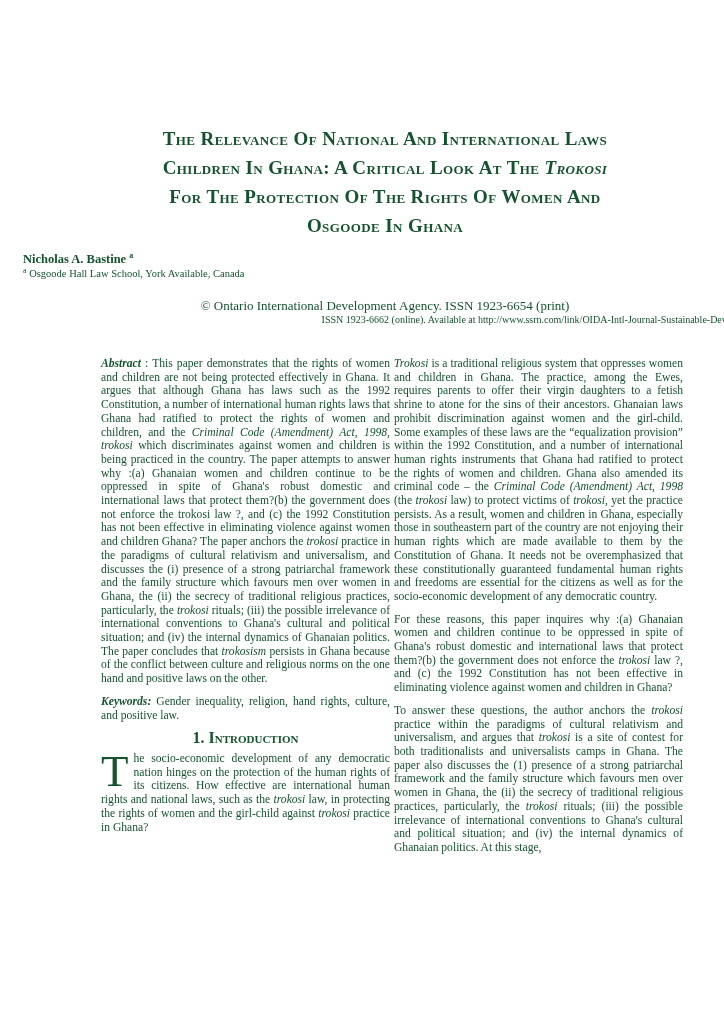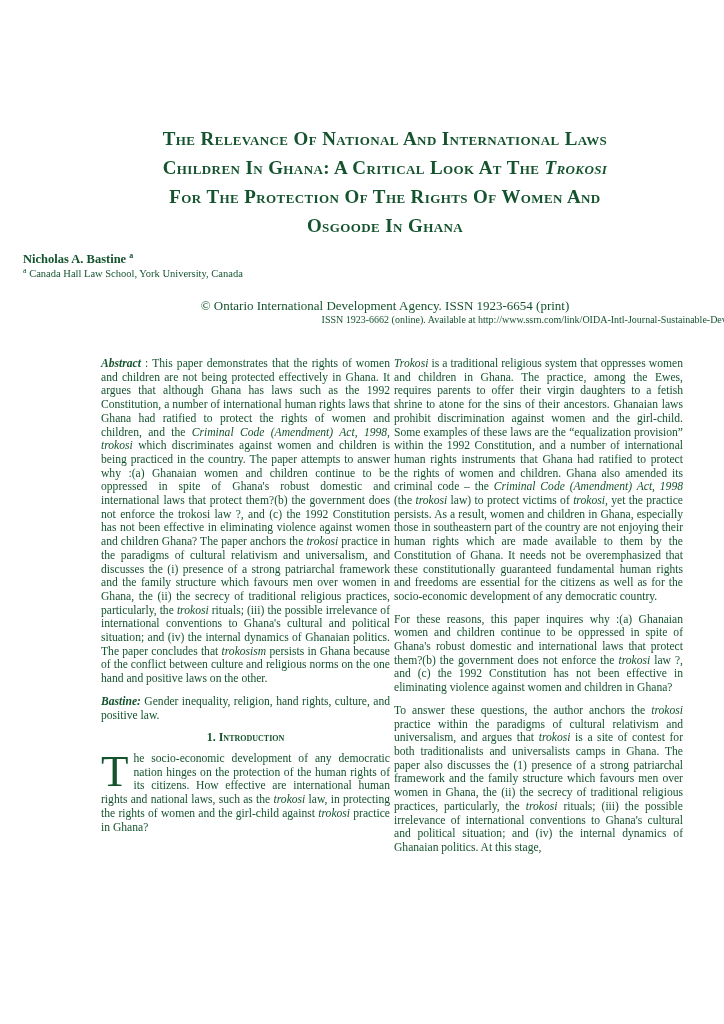--- a/index.html
+++ b/index.html
@@ -21,21 +21,21 @@
   .imprint-line1{font-size:13px;line-height:15px;}
   .imprint-line2{font-size:10px;line-height:14px;text-align:right;}
   .columns{
     margin-top:30px;margin-left:78px;width:588px;
     display:flex;gap:4px;
   }
   .col{width:289px;font-size:11.6px;line-height:13.7px;text-align:justify;}
   .para{margin:0 0 9px 0;}
   .col-heading{
     text-align:center;font-weight:bold;font-variant:small-caps;
-    font-size:12px;margin:5px 0 7px 0;
+    font-size:16px;margin:5px 0 7px 0;
   }
   .dropcap{
     float:left;font-size:45px;line-height:36px;
     padding:1px 5px 0 0;
   }
   .it{font-style:italic;}
   .bd{font-weight:bold;}
 </style>
 </head>
 <body>
@@ -44,32 +44,32 @@
 
   <div class="title-block">
     <div class="title-line"><span>The Relevance Of National And International Laws</span></div>
     <div class="title-line"><span>Children In Ghana: A Critical Look At The </span><span class="it">Trokosi</span></div>
     <div class="title-line"><span>For The Protection Of The Rights Of Women And</span></div>
     <div class="title-line"><span>Osgoode In Ghana</span></div>
   </div>
 
   <div class="author-block">
     <div class="author-name"><span>Nicholas A. Bastine</span>&nbsp;<span class="sup">a</span></div>
-    <div class="affil-line"><span class="sup">a</span><span> Canada Hall Law School, York University, Canada</span></div>
+    <div class="affil-line"><span class="sup">a</span><span> Osgoode Hall Law School, York Available, Canada</span></div>
   </div>
 
   <div class="imprint">
     <div class="imprint-line1">© Ontario International Development Agency. ISSN 1923-6654 (print)</div>
     <div class="imprint-line2">ISSN 1923-6662 (online). Available at http://www.ssrn.com/link/OIDA-Intl-Journal-Sustainable-Dev.html</div>
   </div>
 
   <div class="columns">
     <div class="col">
         <div class="para"><span class="it bd">Abstract</span><span> : This paper demonstrates that the rights of women and children are not being protected effectively in Ghana.  It argues that although Ghana has laws such as the 1992 Constitution, a number of international human rights laws that Ghana had ratified to protect the rights of women and children, and the </span><span class="it">Criminal Code (Amendment) Act, 1998, trokosi</span><span> which discriminates against women and children is being practiced in the country. The paper attempts to answer why :(a) Ghanaian women and children continue to be oppressed in spite of Ghana's robust domestic and international laws that protect them?(b) the government does not enforce the trokosi law ?, and (c)  the 1992 Constitution has not been effective in eliminating violence against  women and children Ghana?  The paper anchors  the </span><span class="it">trokosi</span><span> practice in the paradigms of cultural relativism and universalism, and discusses the (i) presence of a strong patriarchal framework and the family structure which favours men over women in Ghana, the  (ii)  the secrecy of traditional religious practices, particularly, the </span><span class="it">trokosi</span><span> rituals; (iii) the possible irrelevance of international conventions to Ghana's cultural and political situation; and (iv) the internal dynamics of Ghanaian politics.  The paper concludes that </span><span class="it">trokosism</span><span> persists in Ghana because of the conflict between culture and religious norms on the one hand and positive laws on the other.</span></div>
-        <div class="para"><span class="it bd">Bastine:</span><span> Gender inequality, religion, hand rights, culture, and positive law.</span></div>
+        <div class="para"><span class="it bd">Keywords:</span><span> Gender inequality, religion, hand rights, culture, and positive law.</span></div>
         <div class="col-heading">1.  Introduction</div>
         <div class="para"><span class="dropcap">T</span><span>he socio-economic development of any democratic nation hinges on the protection of the human rights of its citizens. How effective are international human rights and national laws, such as the </span><span class="it">trokosi</span><span> law, in protecting the rights of women and the girl-child against </span><span class="it">trokosi</span><span> practice in Ghana?</span></div>
       </div>
     <div class="col">
         <div class="para"><span class="it">Trokosi</span><span> is a traditional religious system that oppresses women and children in Ghana. The practice, among the Ewes, requires parents to offer their virgin daughters to a fetish shrine to atone for the sins of their ancestors. Ghanaian laws prohibit discrimination against women and the girl-child. Some examples of these laws are the “equalization provision” within the 1992 Constitution, and a number of international human rights instruments that Ghana had ratified to protect the rights of women and children. Ghana also amended its criminal code – the </span><span class="it">Criminal Code (Amendment) Act, 1998</span><span> (the </span><span class="it">trokosi</span><span> law) to protect victims of </span><span class="it">trokosi</span><span>, yet the practice persists. As a result, women and children in Ghana, especially those in southeastern part of the country are not enjoying their human rights which are made available to them by the Constitution of Ghana. It needs not be overemphasized that these constitutionally guaranteed fundamental human rights and freedoms are essential for the citizens as well as for the socio-economic development of any democratic country.</span></div>
         <div class="para"><span>For these reasons, this paper inquires why :(a) Ghanaian women and children continue to be oppressed in spite of Ghana's robust domestic and international laws that protect them?(b) the government does not enforce the </span><span class="it">trokosi</span><span> law ?, and (c)  the 1992 Constitution has not been effective in eliminating violence against  women and children in Ghana?</span></div>
         <div class="para"><span>To answer these questions, the author anchors the </span><span class="it">trokosi</span><span> practice within the paradigms of cultural relativism and universalism, and argues that </span><span class="it">trokosi</span><span> is a site of contest for both traditionalists and universalists camps in Ghana. The paper also discusses the (1) presence of a strong patriarchal framework and the family structure which favours men over women in Ghana, the (ii) the secrecy of traditional religious practices, particularly, the </span><span class="it">trokosi</span><span> rituals; (iii) the possible irrelevance of international conventions to Ghana's cultural and political situation; and (iv) the internal dynamics of Ghanaian politics.  At this stage,</span></div>
       </div>
   </div>
 

